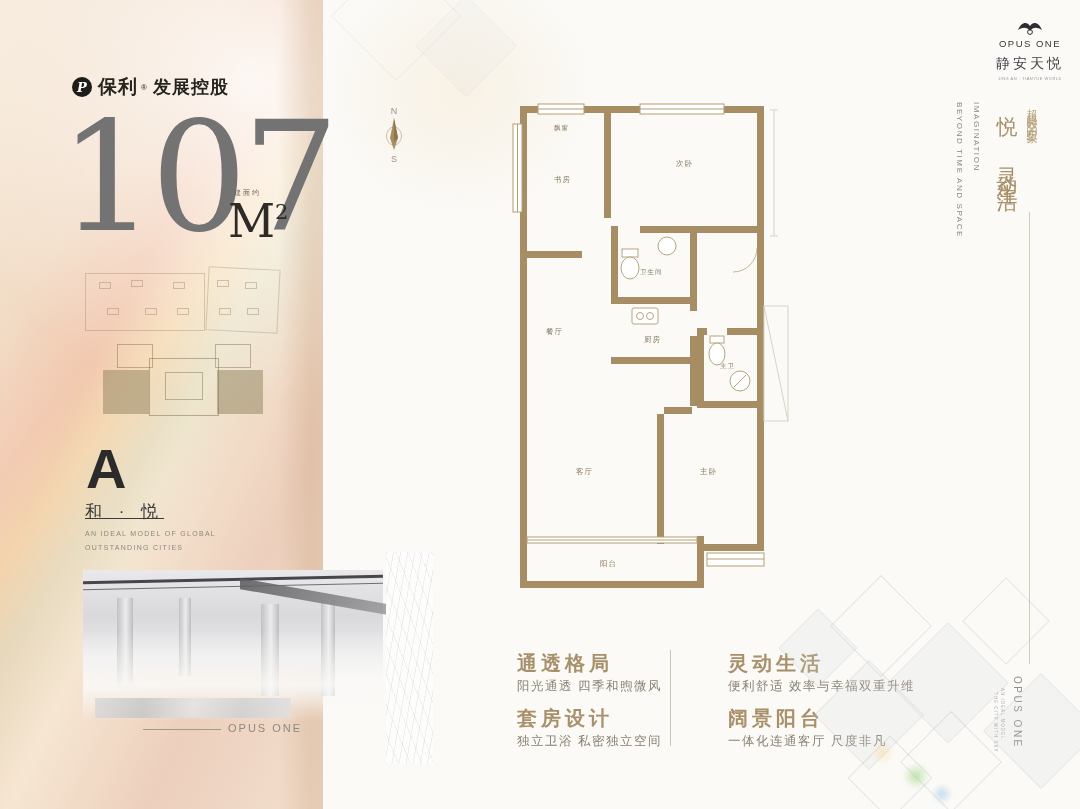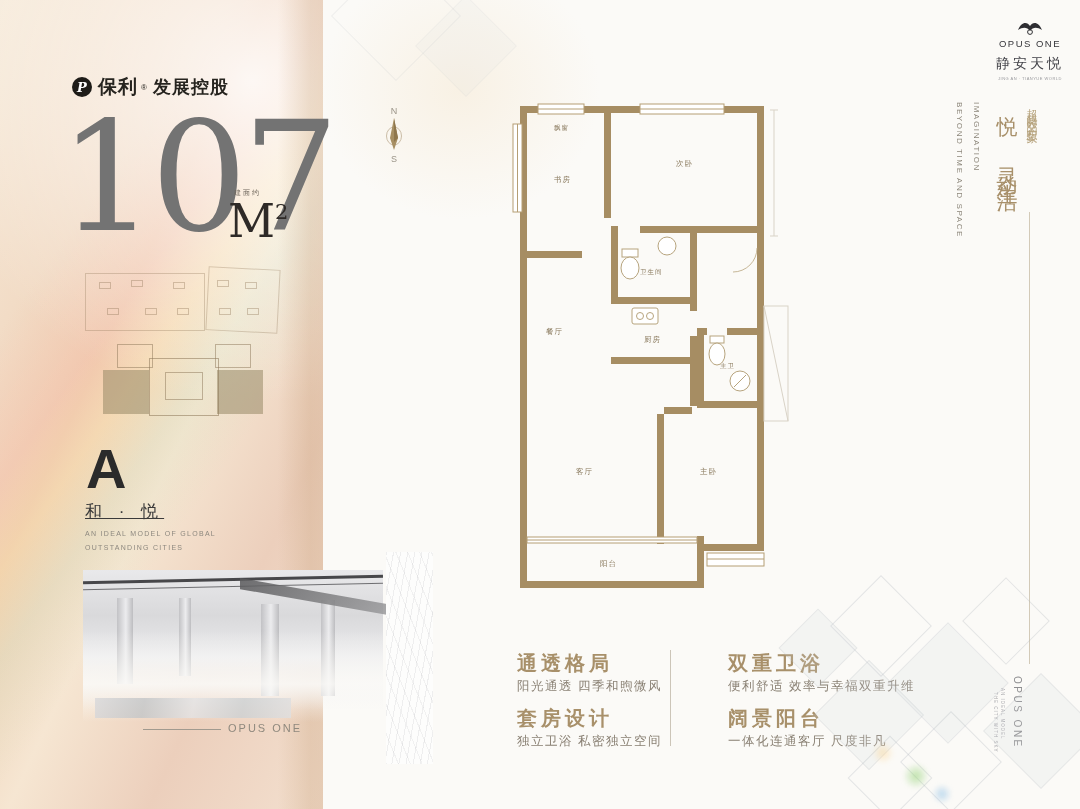--- a/index.html
+++ b/index.html
@@ -256,21 +256,21 @@
       <text x="188" y="378">主卧</text>
       <text x="88" y="470">阳台</text>
     </g>
   </svg>
 
   <div class="feat-title" style="left:517px;top:650px;">通透格局</div>
   <div class="feat-desc" style="left:517px;top:678px;">阳光通透 四季和煦微风</div>
   <div class="feat-title" style="left:517px;top:705px;">套房设计</div>
   <div class="feat-desc" style="left:517px;top:733px;">独立卫浴 私密独立空间</div>
   <div class="feat-divider"></div>
-  <div class="feat-title" style="left:728px;top:650px;">双重卫浴</div>
+  <div class="feat-title" style="left:728px;top:650px;">灵动生活</div>
   <div class="feat-desc" style="left:728px;top:678px;">便利舒适 效率与幸福双重升维</div>
   <div class="feat-title" style="left:728px;top:705px;">阔景阳台</div>
   <div class="feat-desc" style="left:728px;top:733px;">一体化连通客厅 尺度非凡</div>
 
   <div class="opus-logo">
     <svg width="26" height="16" viewBox="0 0 26 16" style="display:block;margin:0 auto;">
       <path d="M1 10 C4 2, 10 1, 13 6 C16 1, 22 2, 25 10 C20 7, 16 7, 13 11 C10 7, 6 7, 1 10 Z" fill="#2e2e32"></path>
       <circle cx="13" cy="12" r="2.4" fill="none" stroke="#2e2e32" stroke-width="1"></circle>
     </svg>
     <div class="name">OPUS ONE</div>

